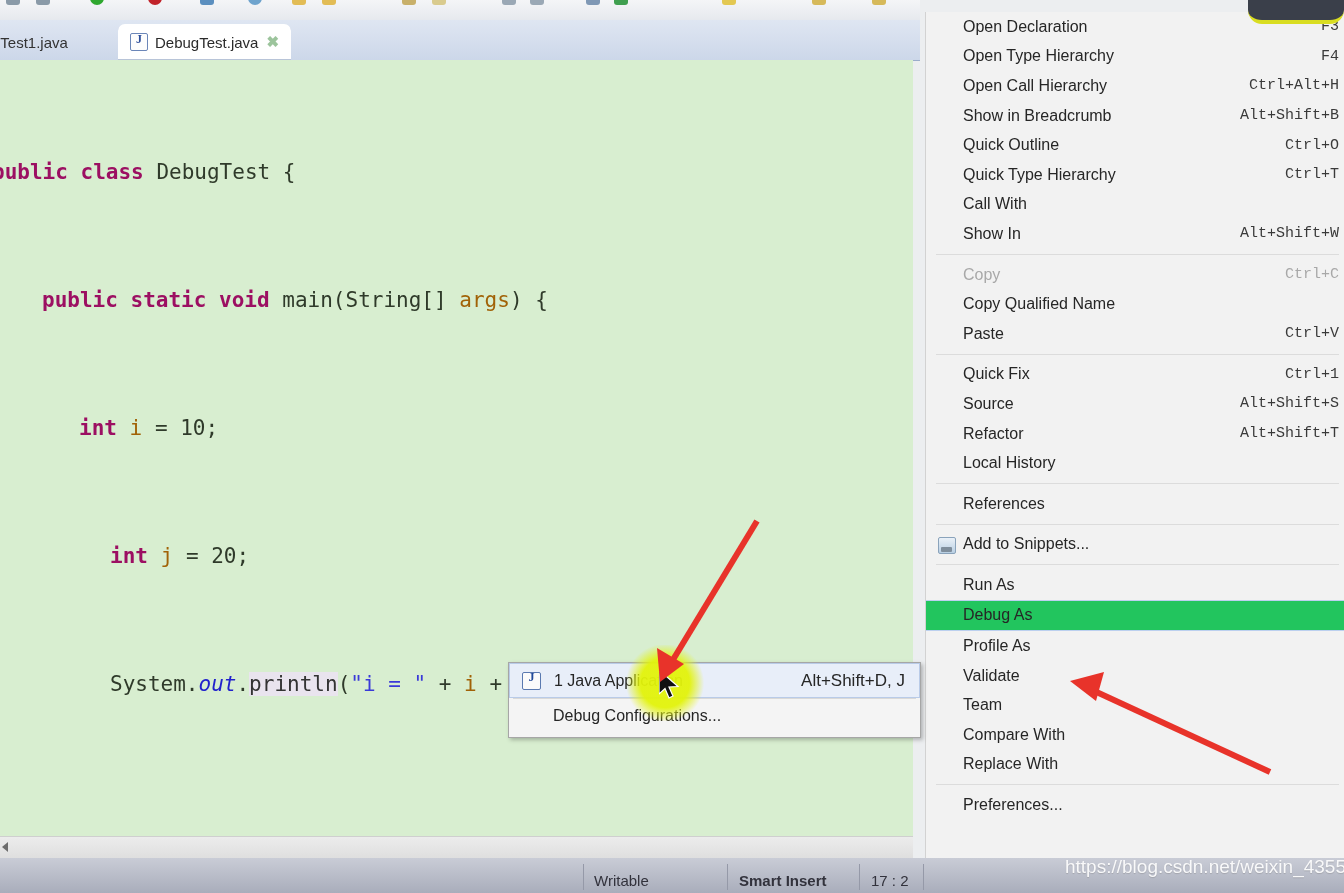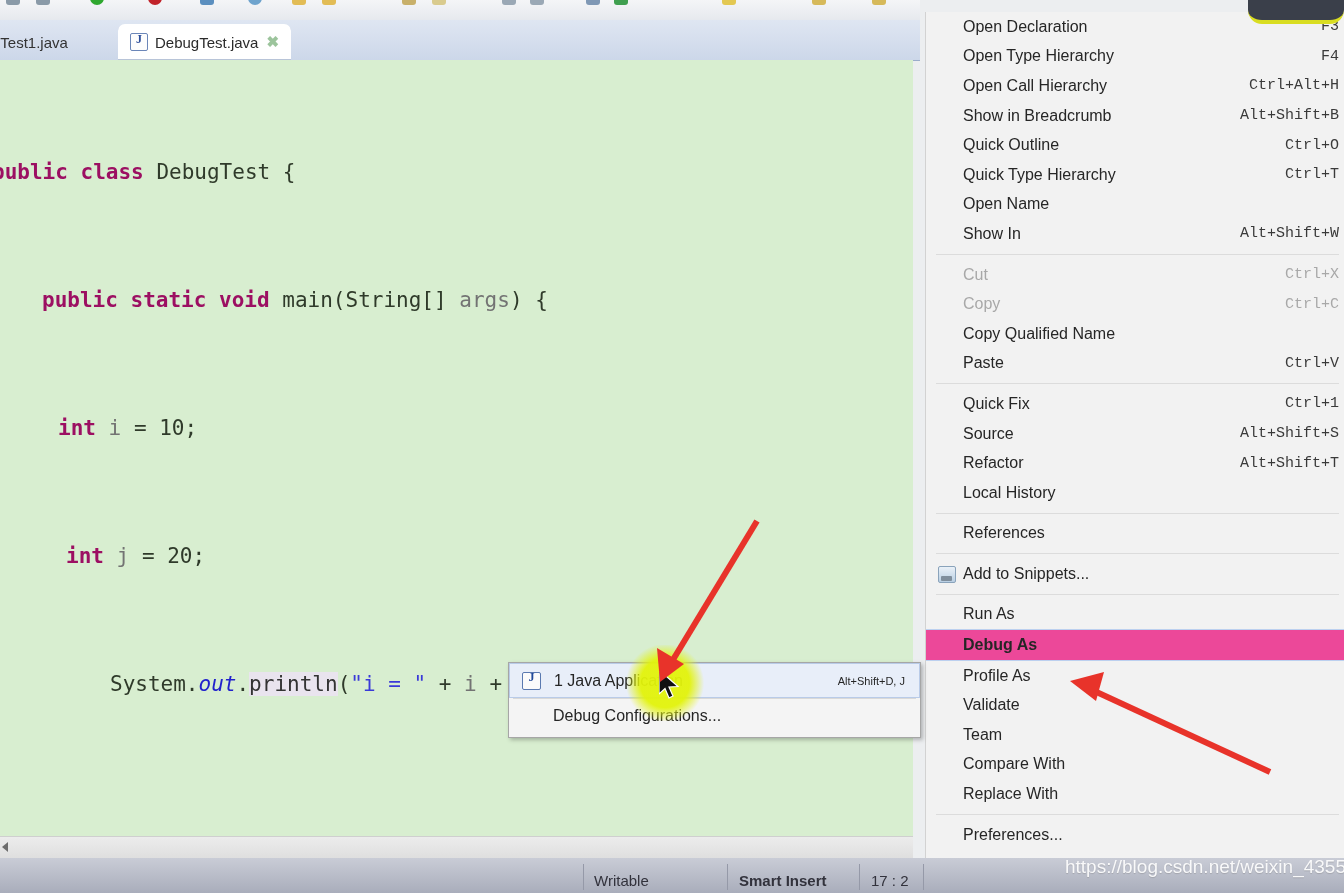--- a/index.html
+++ b/index.html
@@ -56,21 +56,21 @@
     font-family:"DejaVu Sans Mono","Liberation Mono",monospace;
     font-size:21px;line-height:32px;
     overflow:hidden;
     white-space:pre;
   }
   #editor .codeline{
     height:32px;padding-left:0px;position:relative;
   }
   .k{color:#9c0f62;font-weight:bold;}          
   .t{color:#2f3a2a;}                            
-  .v{color:#737373;}                            
+  .v{color:#a16207;}                            
   .n{color:#2f3a2a;}                            
   .s{color:#3a3ad8;}                            
   .fi{color:#2222cc;font-style:italic;}
   .m{color:#333;background:#e9e4ee;}
   
   #ed-hscroll{
     position:absolute;left:0;top:836px;width:913px;height:22px;
     background:linear-gradient(#ececec,#dedede);
     border-top:1px solid #cfcfcf;
   }
@@ -97,21 +97,21 @@
   
   #ctxmenu{
     position:absolute;left:925px;top:12px;width:419px;height:846px;
     background:#f2f2f2;border-left:1px solid #d2d2d2;
     font-size:16px;color:#262626;
   }
   .mi{
     position:relative;height:29.6px;display:flex;align-items:center;
     padding-left:37px;
   }
-  .mi.sel{background:#ec4899;border-top:1px solid #bcd0ef;border-bottom:1px solid #bcd0ef;font-weight:bold;}
+  .mi.sel{background:#22c55e;border-top:1px solid #bcd0ef;border-bottom:1px solid #bcd0ef;}
   .mi .lbl{flex:1;white-space:nowrap;}
   .mi .acc{padding-right:6px;color:#3a3a3a;white-space:nowrap;font-size:15px;font-family:Liberation Mono, monospace;}
   .mi.dim .lbl,.mi.dim .acc{color:#a8a8a8;}
   .msep{height:1px;background:#dcdcdc;margin:5px 6px 5px 10px;}
   .snip-ico{
     position:absolute;left:12px;top:7px;width:16px;height:15px;
     background:linear-gradient(#eaf1f8,#b9cfe3);
     border:1px solid #8aa3bb;border-radius:2px;
   }
   .snip-ico:after{
@@ -123,21 +123,21 @@
     position:absolute;left:508px;top:662px;width:411px;height:74px;
     background:#f4f4f4;border:1px solid #a6a6a6;
     box-shadow:2px 2px 4px rgba(0,0,0,.25);
     font-size:16px;color:#262626;
   }
   #submenu .smi{
     position:relative;height:33px;display:flex;align-items:center;padding-left:44px;
   }
   #submenu .smi.sel{background:#e8eef9;border:1px solid #b9cbe8;}
   #submenu .smi .lbl{flex:1;white-space:nowrap;}
-  #submenu .smi .acc{padding-right:14px;white-space:nowrap;font-size:11px;}
+  #submenu .smi .acc{padding-right:14px;white-space:nowrap;font-size:17px;}
   #submenu .sep{height:1px;background:#d8d8d8;margin:0 4px;}
   .jrun-ico{
     position:absolute;left:12px;top:8px;width:17px;height:16px;
     background:#fbfbfb;border:1px solid #5a79b0;border-radius:2px;
   }
   .jrun-ico:after{
     content:"J";position:absolute;left:0;right:0;top:-3px;text-align:center;
     font-size:12px;font-weight:bold;color:#21499a;font-family:"Liberation Serif",serif;
   }
   
@@ -195,23 +195,23 @@
     <span class="tab-close">✖</span>
   </div>
 </div>
 
 <div id="editor">
 
   <div class="codeline" style="margin-left:-8px"><span class="k">public</span> <span class="k">class</span> <span class="t">DebugTest</span> <span class="t">{</span></div>
 
   <div class="codeline" style="padding-left:42px"><span class="k">public</span> <span class="k">static</span> <span class="k">void</span> <span class="t">main</span><span class="t">(</span><span class="t">String[]</span> <span class="v">args</span><span class="t">) {</span></div>
 
-  <div class="codeline" style="padding-left:58px"><span class="k">int</span> <span class="v">i</span> <span class="t">=</span> <span class="n">10</span><span class="t">;</span></div>
-
-  <div class="codeline" style="padding-left:66px"><span class="k">int</span> <span class="v">j</span> <span class="t">=</span> <span class="n">20</span><span class="t">;</span></div>
+  <div class="codeline" style="padding-left:79px"><span class="k">int</span> <span class="v">i</span> <span class="t">=</span> <span class="n">10</span><span class="t">;</span></div>
+
+  <div class="codeline" style="padding-left:110px"><span class="k">int</span> <span class="v">j</span> <span class="t">=</span> <span class="n">20</span><span class="t">;</span></div>
 
   <div class="codeline" style="padding-left:110px"><span class="t">System.</span><span class="fi">out</span><span class="t">.</span><span class="m">println</span><span class="t">(</span><span class="s">"i = "</span> <span class="t">+</span> <span class="v">i</span> <span class="t">+</span> <span class="s">", j = "</span> <span class="t">+</span> <span class="v">j</span><span class="t">);</span></div>
 
   <div class="codeline"></div>
 
   
 
   
 
   
@@ -279,32 +279,28 @@
     </div>
     <div class="mi">
       <span class="lbl">Quick Outline</span>
       <span class="acc">Ctrl+O</span>
     </div>
     <div class="mi">
       <span class="lbl">Quick Type Hierarchy</span>
       <span class="acc">Ctrl+T</span>
     </div>
     <div class="mi">
-      <span class="lbl">Open Name</span>
+      <span class="lbl">Call With</span>
       <span class="acc"></span>
     </div>
     <div class="mi">
       <span class="lbl">Show In</span>
       <span class="acc">Alt+Shift+W</span>
     </div>
     <div class="msep"></div>
-    <div class="mi dim">
-      <span class="lbl">Cut</span>
-      <span class="acc">Ctrl+X</span>
-    </div>
     <div class="mi dim">
       <span class="lbl">Copy</span>
       <span class="acc">Ctrl+C</span>
     </div>
     <div class="mi">
       <span class="lbl">Copy Qualified Name</span>
       <span class="acc"></span>
     </div>
     <div class="mi">
       <span class="lbl">Paste</span>

